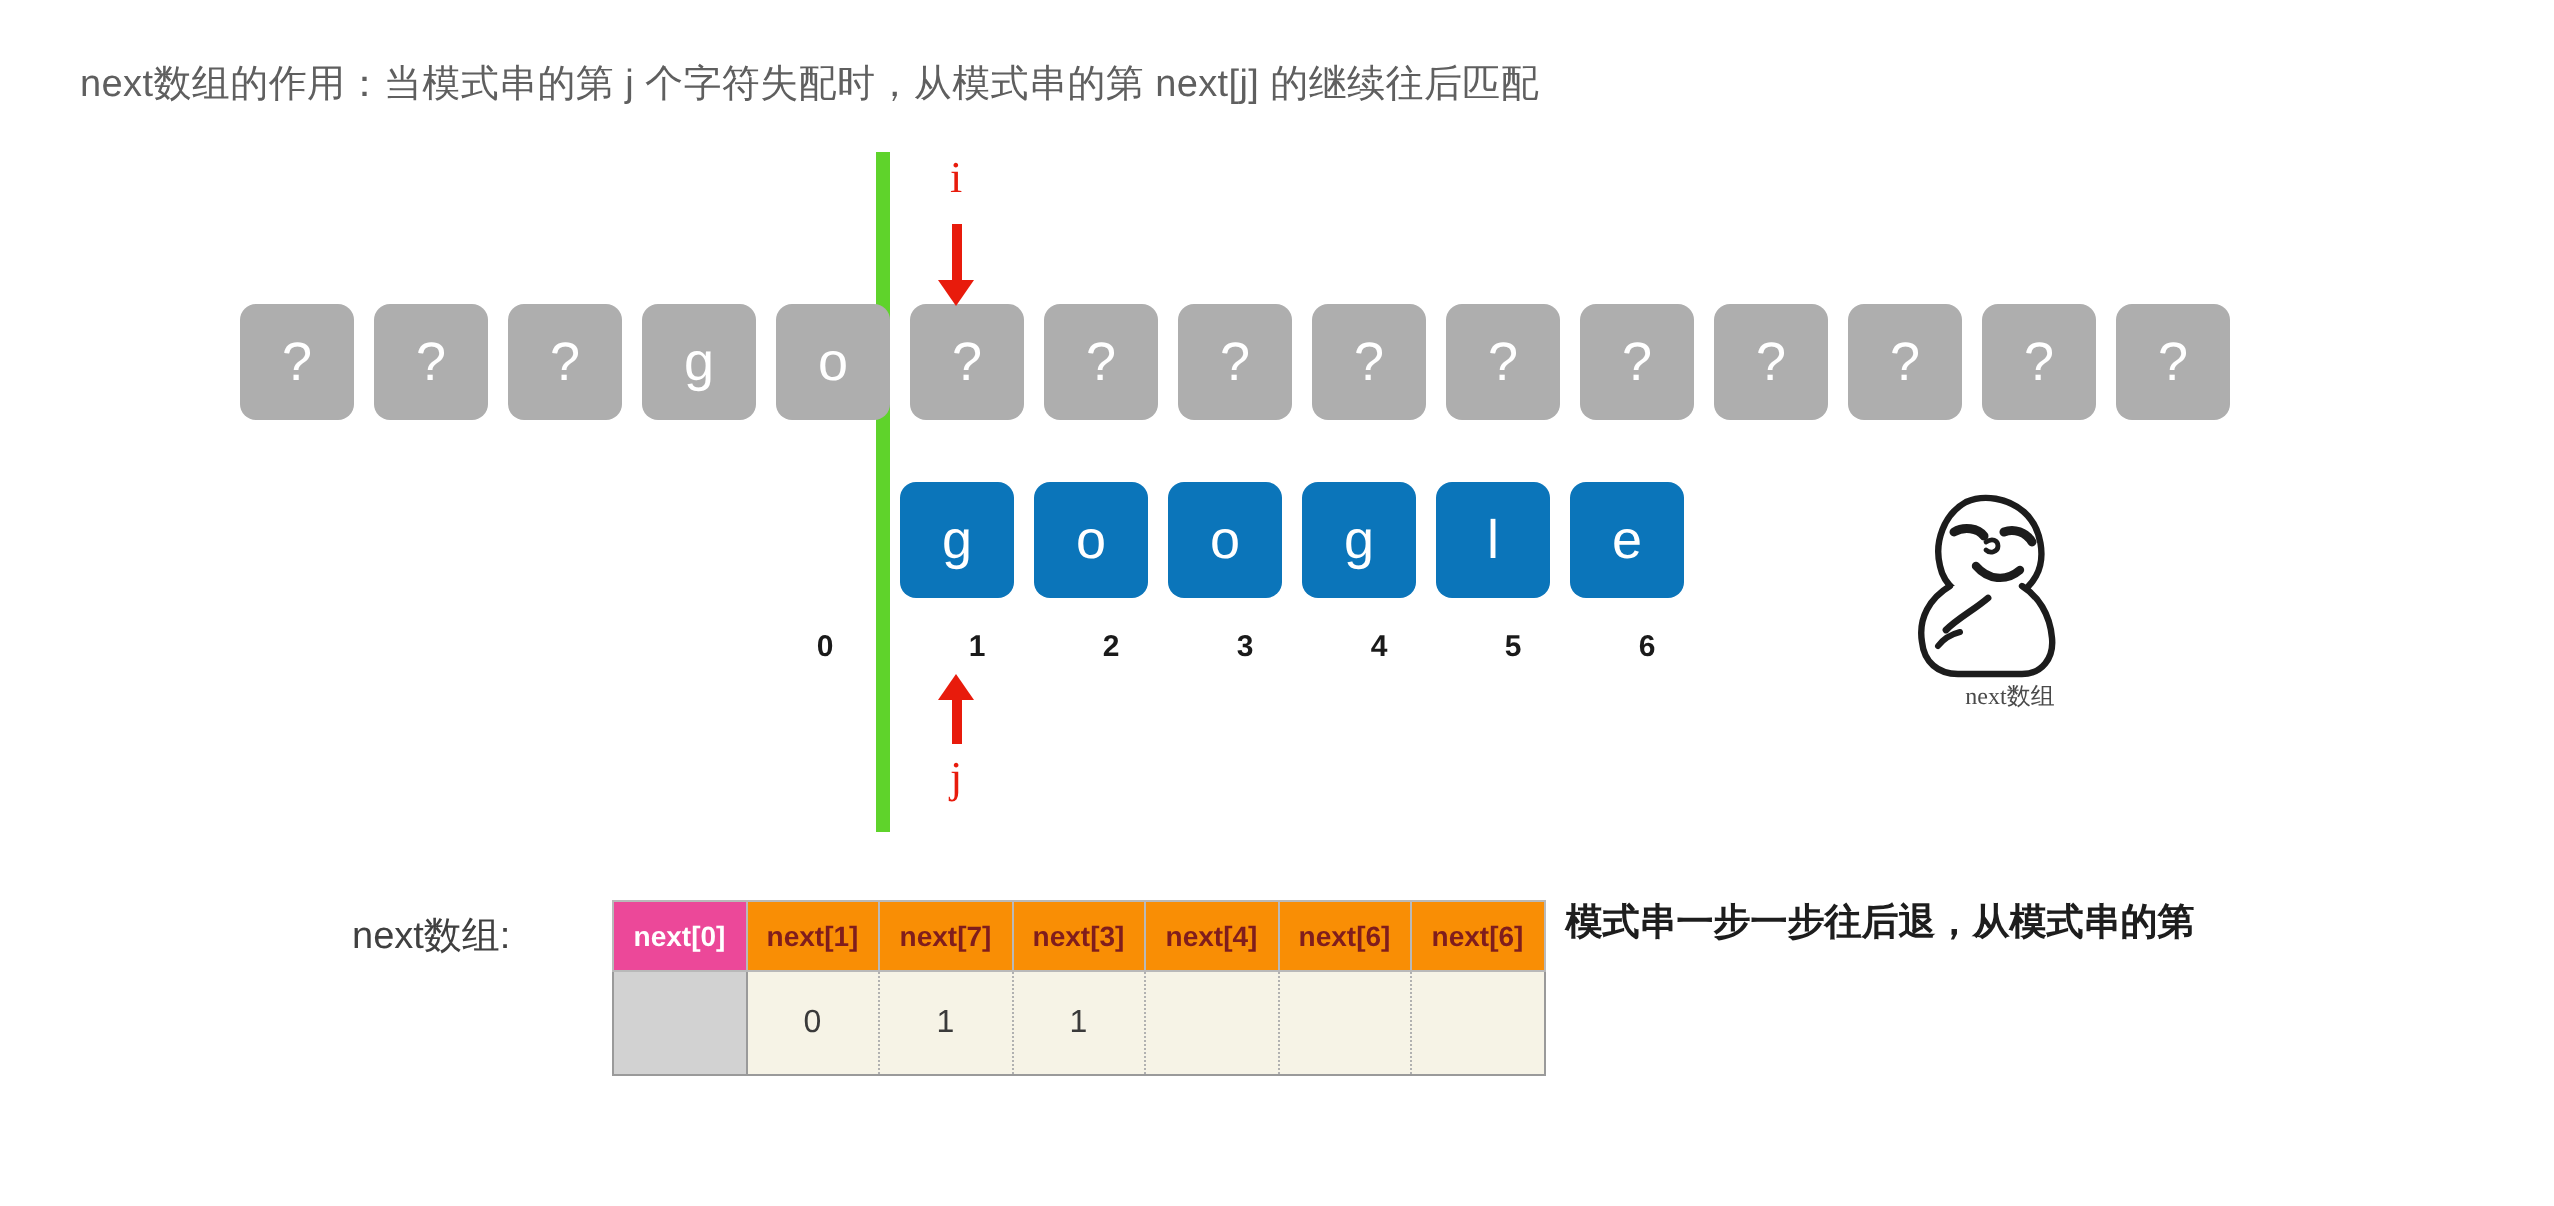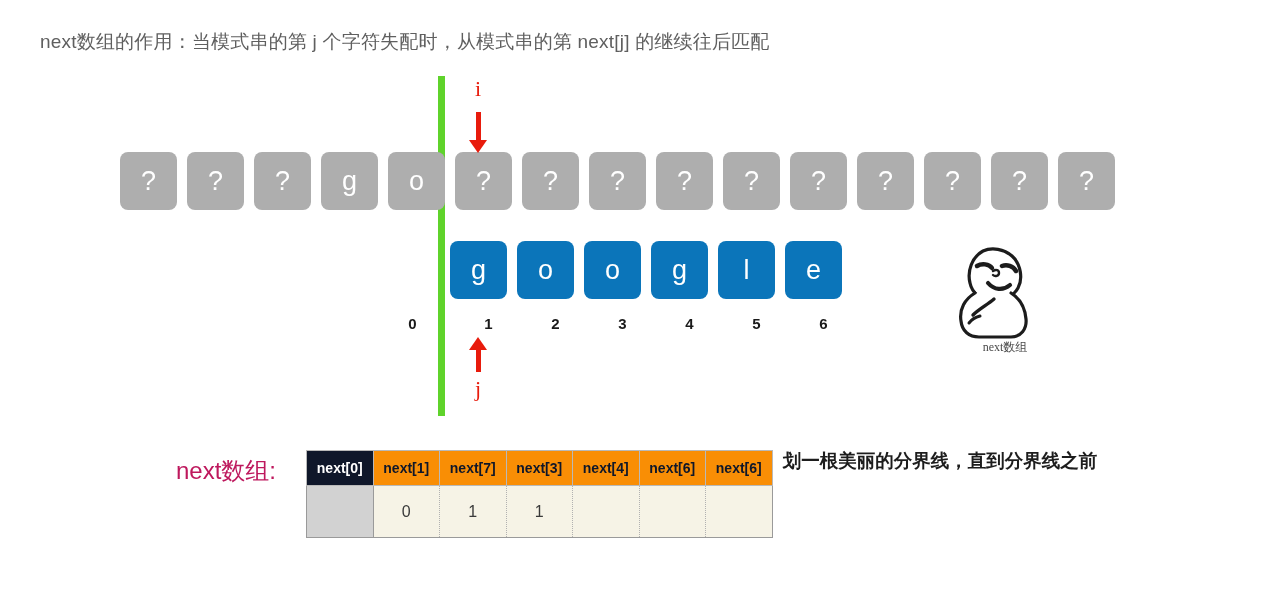--- a/index.html
+++ b/index.html
@@ -141,46 +141,46 @@
     font-family: "Liberation Serif", "DejaVu Serif", serif;
     line-height: 1;
     margin-top: 6px;
   }
 
   
   #next-label {
     position: absolute;
     left: 176px;
     top: 455px;
-    font-size: 24px;
-    color: #be185d;
+    font-size: 19px;
+    color: #404040;
   }
   #next-table {
     position: absolute;
     left: 306px;
     top: 450px;
     border-collapse: collapse;
     table-layout: fixed;
     width: 466px;
   }
   #next-table th, #next-table td {
     width: 66.5px;
     box-sizing: border-box;
     text-align: center;
   }
   #next-table th {
     height: 35px;
     font-size: 14px;
     font-weight: bold;
-    color: #0f172a;
+    color: #7f1d1d;
     background: #f98e05;
     border: 1px solid #b9b9b9;
   }
   #next-table th.muted {
-    background: #0f172a;
+    background: #ec4899;
     color: #ffffff;
   }
   #next-table td {
     height: 52px;
     font-size: 16px;
     color: #3a3a3a;
     background: #f6f3e6;
     border: 1px dotted #b1b1b1;
     border-top: 1px solid #9a9a9a;
     border-bottom: 1px solid #9a9a9a;
@@ -321,15 +321,15 @@
       <td>1</td>
       <td>1</td>
       <td></td>
       <td></td>
       <td class="last-val"></td>
     </tr>
   </tbody>
 </table>
 
 <div id="notes">
-  <div>划一根美丽的分界线，直到分界线之前</div>
+  <div>模式串一步一步往后退，从模式串的第</div>
   <div class="spacer"></div>
 </div>
 
 </body></html>

